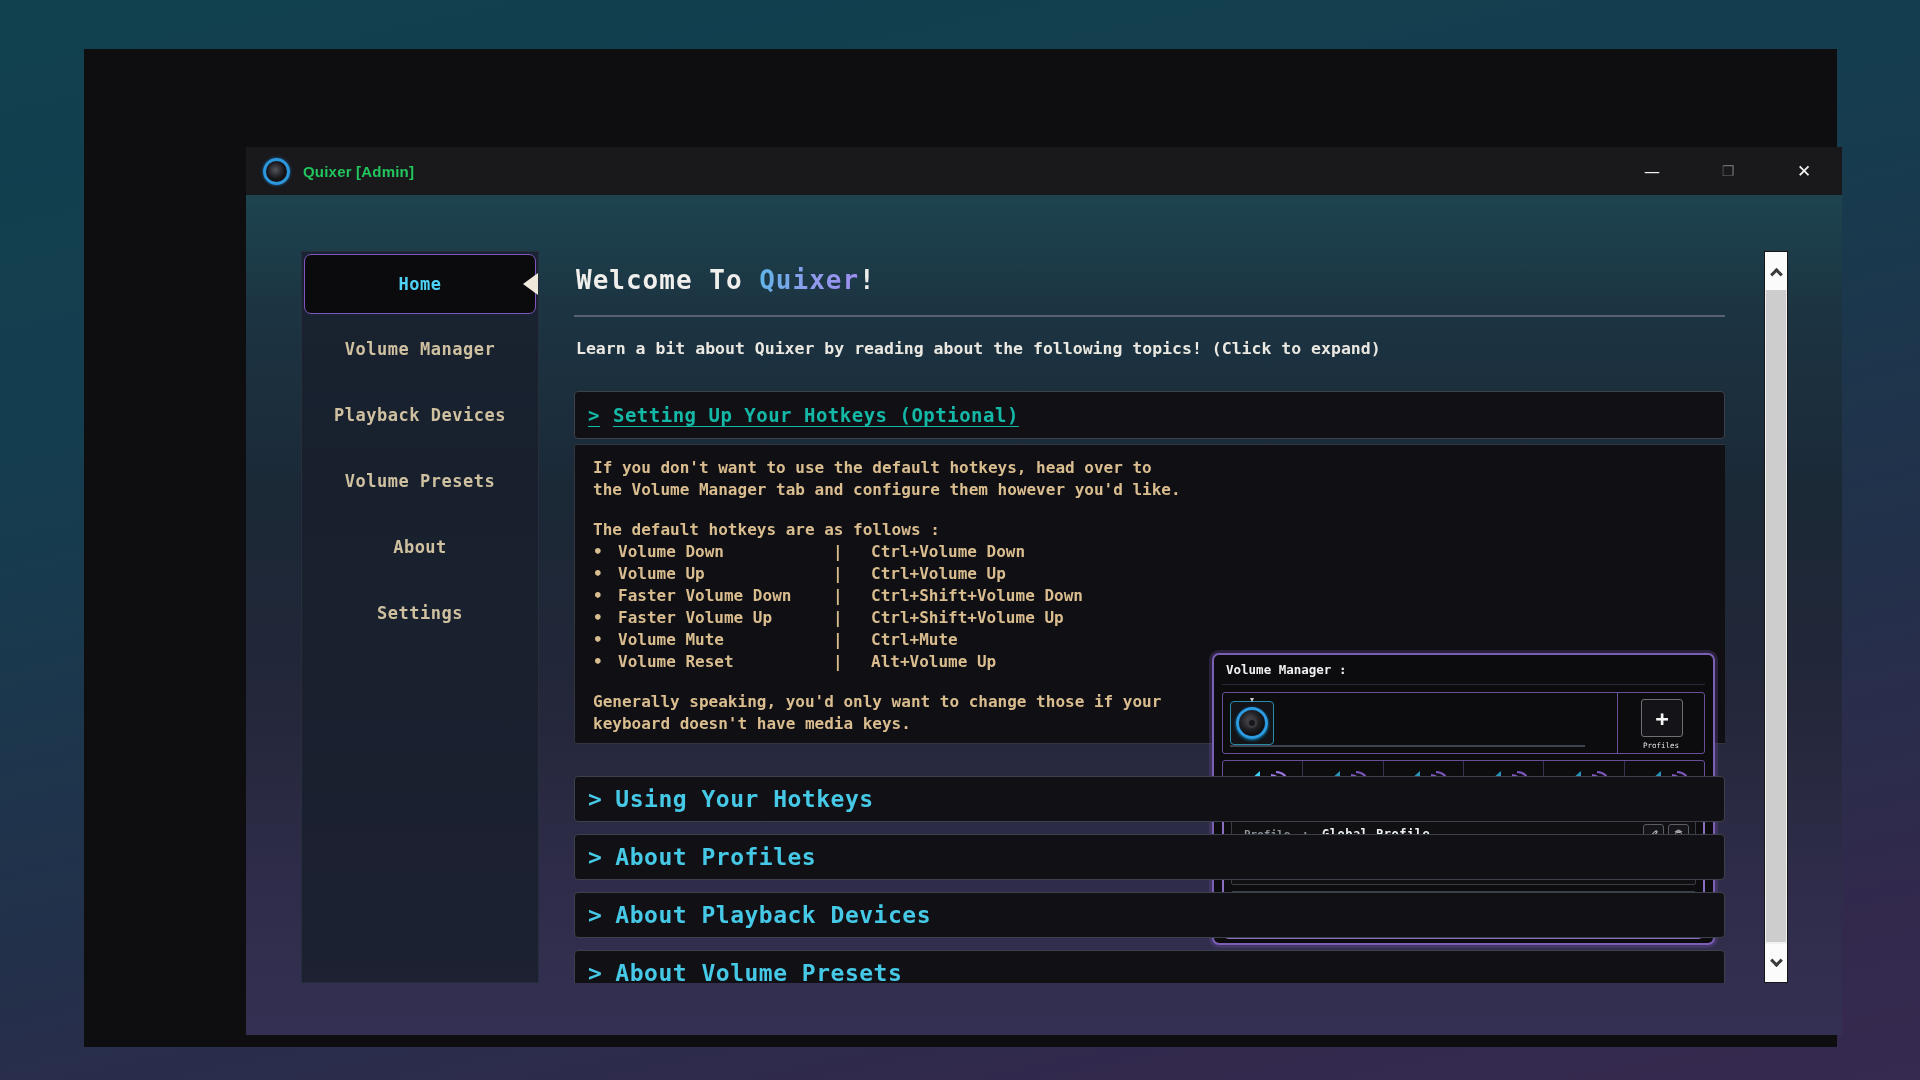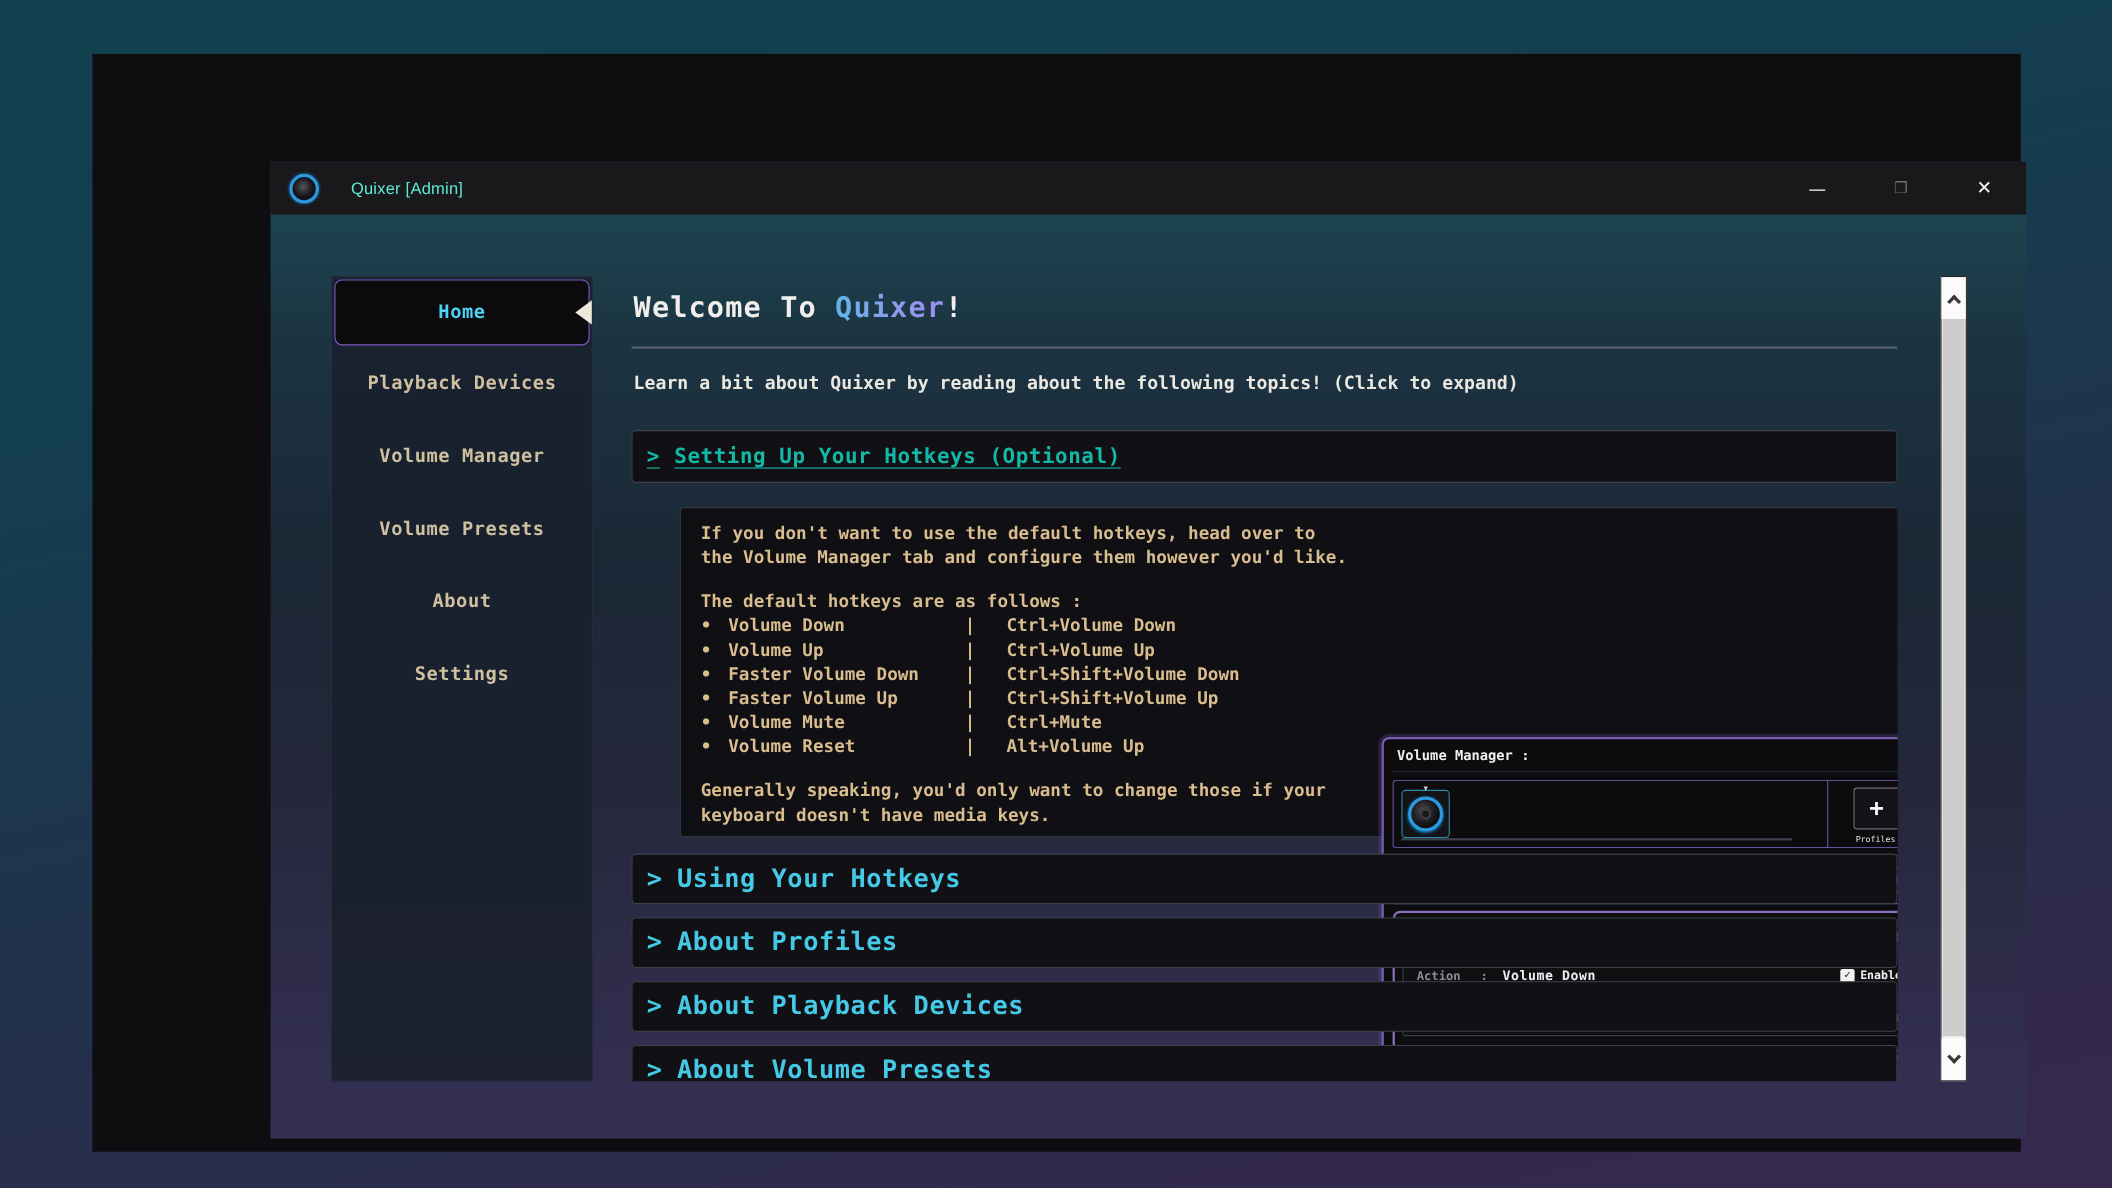--- a/index.html
+++ b/index.html
@@ -23,21 +23,21 @@
     position:absolute; left:0; top:0; width:100%; height:48px;
     background:#19191c; display:flex; align-items:center;
     font-family:"Liberation Sans", sans-serif;
   }
   .app-icon{
     width:27px;height:27px;border-radius:50%;margin-left:17px;
     background:radial-gradient(circle at 45% 42%, #55555e 0%, #2a2a30 34%, #151518 55%);
     border:3px solid #2c97dd;
     box-shadow:0 0 3px 0 #1d6fae, inset 0 0 2px #0a0a0c;
   }
-  .title-text{ color:#5eead4; font-size:15px; margin-left:29px; letter-spacing:.2px; }
+  .title-text{ color:#22c55e; font-size:15px; margin-left:13px; letter-spacing:.2px;font-weight:bold; }
   .win-controls{ position:absolute; right:0; top:0; height:48px; display:flex; align-items:center; }
   .win-btn{ width:76px; height:48px; display:flex; align-items:center; justify-content:center;
     color:#f2f2f2; font-size:16px; cursor:default; font-family:"DejaVu Sans", sans-serif; }
   .win-btn.max{ color:#6e6e72; font-size:14px; }
   .win-btn.close{ font-size:17px; }
 
   
   .sidebar{
     position:absolute; left:55px; top:104px; width:238px; height:732px;
     background:rgba(25,31,44,.82);
@@ -76,22 +76,22 @@
   }
   .section-box.expandedhead{ top:140px; height:48px; }
   .link-purple{ color:#14b8a6; font-size:19px; font-weight:700; text-decoration:underline; text-underline-offset:4px; letter-spacing:.5px; }
   .link-cyan{ color:#45c9e7; font-size:23px; font-weight:700; letter-spacing:.5px; }
   .chev-gap{ display:inline-block; width:13px; }
 
   .box-c0{ top:525px; } .box-c1{ top:583px; } .box-c2{ top:641px; } .box-c3{ top:699px;text-align:right; }
 
   
   .article{
-    position:absolute; left:0; top:210px; width:1205px; height:300px;
-    background:#101014; border:1px solid #30353f; border-radius:3px;margin-left:44px;
+    position:absolute; left:0; top:193px; width:1205px; height:300px;
+    background:#101014; border:1px solid #30353f; border-radius:3px;
   }
   .article-text{ position:absolute; left:18px; top:12px; width:625px;
     color:#dabd8f; font-size:16px; font-weight:700; line-height:22px; }
   .pre{ white-space:pre-wrap; }
   .blank{ height:18px; }
   .hk-row{ display:flex; height:22px; }
   .hk-bullet{ width:25px; }
   .hk-action{ width:215px; }
   .hk-pipe{ width:38px; }
 
@@ -207,24 +207,24 @@
         <div class="win-btn close">✕</div>
       </div>
     </div>
 
     <div class="sidebar">
       <div class="nav-item active">
         <span>Home</span>
         <span class="nav-arrow"></span>
       </div>
       <div class="nav-item">
+        <span>Volume Manager</span>
+      </div>
+      <div class="nav-item">
         <span>Playback Devices</span>
-      </div>
-      <div class="nav-item">
-        <span>Volume Manager</span>
       </div>
       <div class="nav-item">
         <span>Volume Presets</span>
       </div>
       <div class="nav-item">
         <span>About</span>
       </div>
       <div class="nav-item">
         <span>Settings</span>
       </div>

